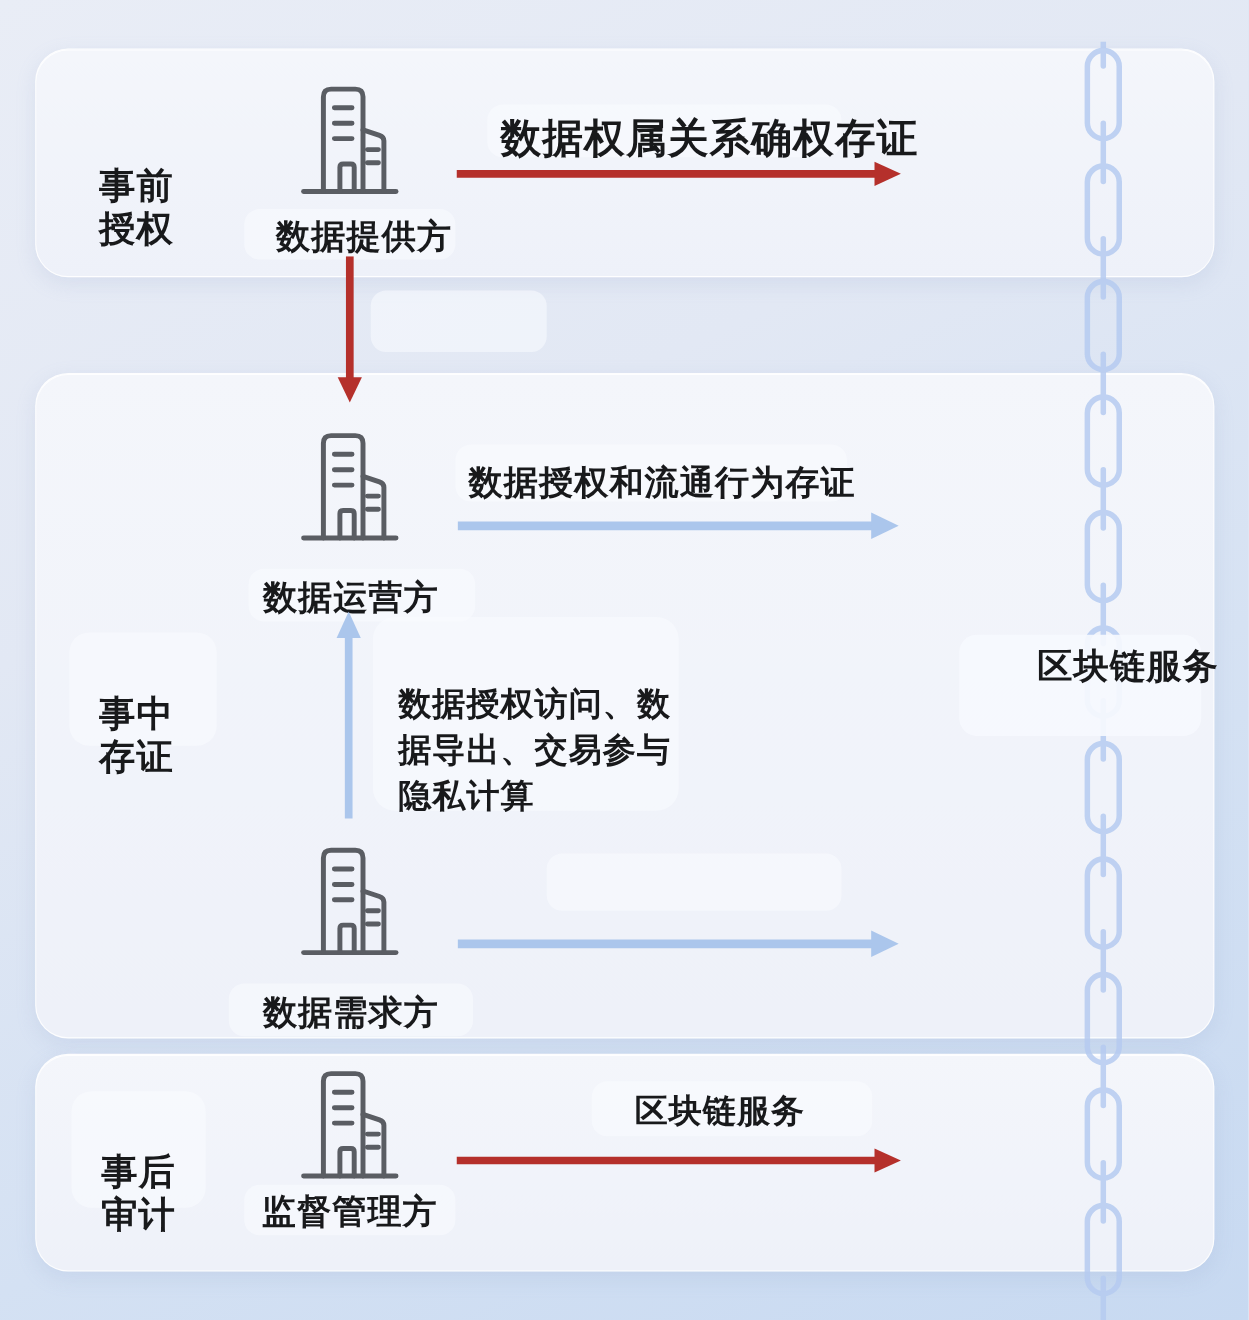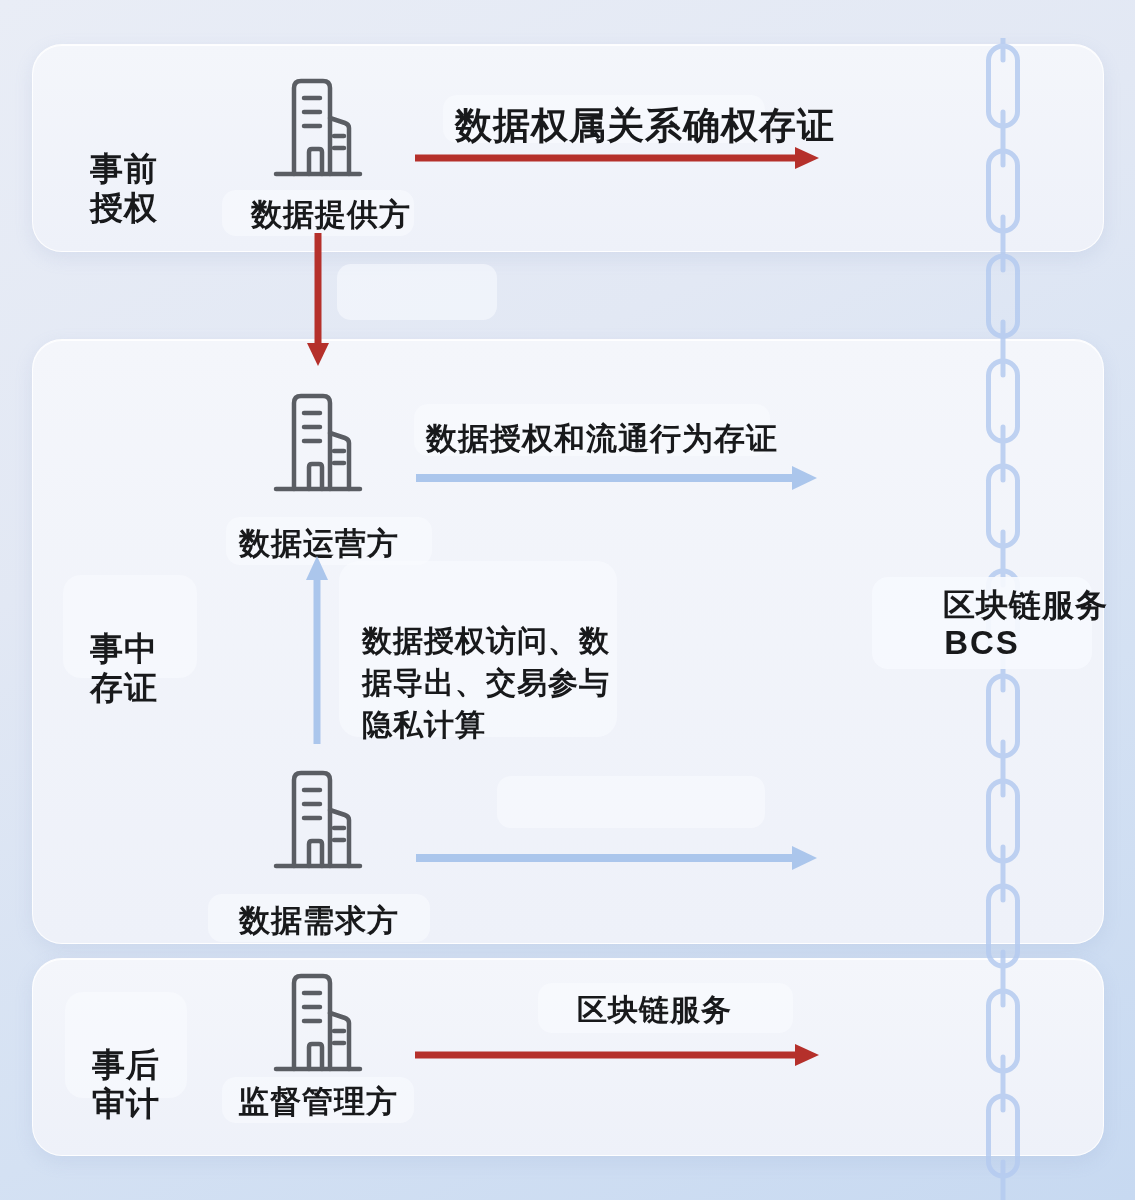--- a/index.html
+++ b/index.html
@@ -99,21 +99,20 @@
       <line x1="20" y1="914" x2="20" y2="967"></line>
       <rect x="5.5" y="953" width="29" height="80" rx="14.5"></rect>
       <line x1="20" y1="1019" x2="20" y2="1072"></line>
       <rect x="5.5" y="1058" width="29" height="80" rx="14.5"></rect>
       <line x1="20" y1="1124" x2="20" y2="1162"></line>
     </g>
   </svg>
 
   <div id="bcs-box"></div>
   <div class="txt" id="bcs-l1">区块链服务</div>
-  <div class="txt" id="bcs-l2">BCS</div>
 
   <div class="txt stage-label" style="left:90px;top:106px;"><span>事前</span><br><span>授权</span></div>
 
   <div class="tag" style="left:63px;top:575px;width:134px;height:103px;border-radius:18px;"></div>
   <div class="txt stage-label" style="left:90px;top:586px;"><span>事中</span><br><span>存证</span></div>
 
   <div class="tag" style="left:65px;top:992px;width:122px;height:106px;border-radius:18px;"></div>
   <div class="txt stage-label" style="left:92px;top:1002px;"><span>事后</span><br><span>审计</span></div>
 
   <svg class="bld" style="left:268px;top:70px;">

